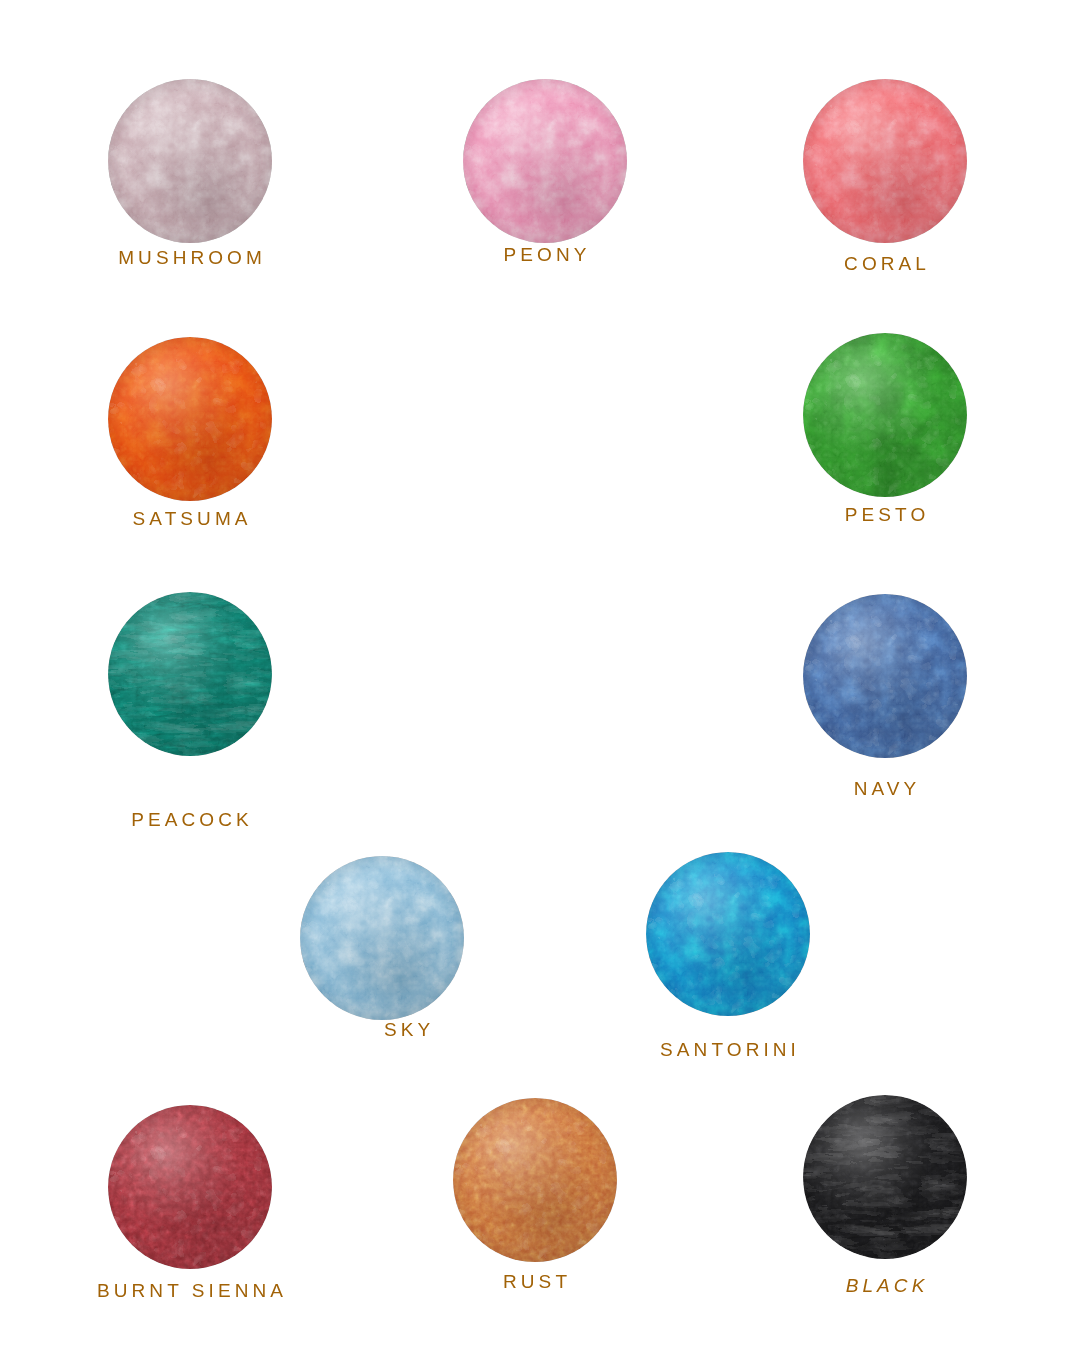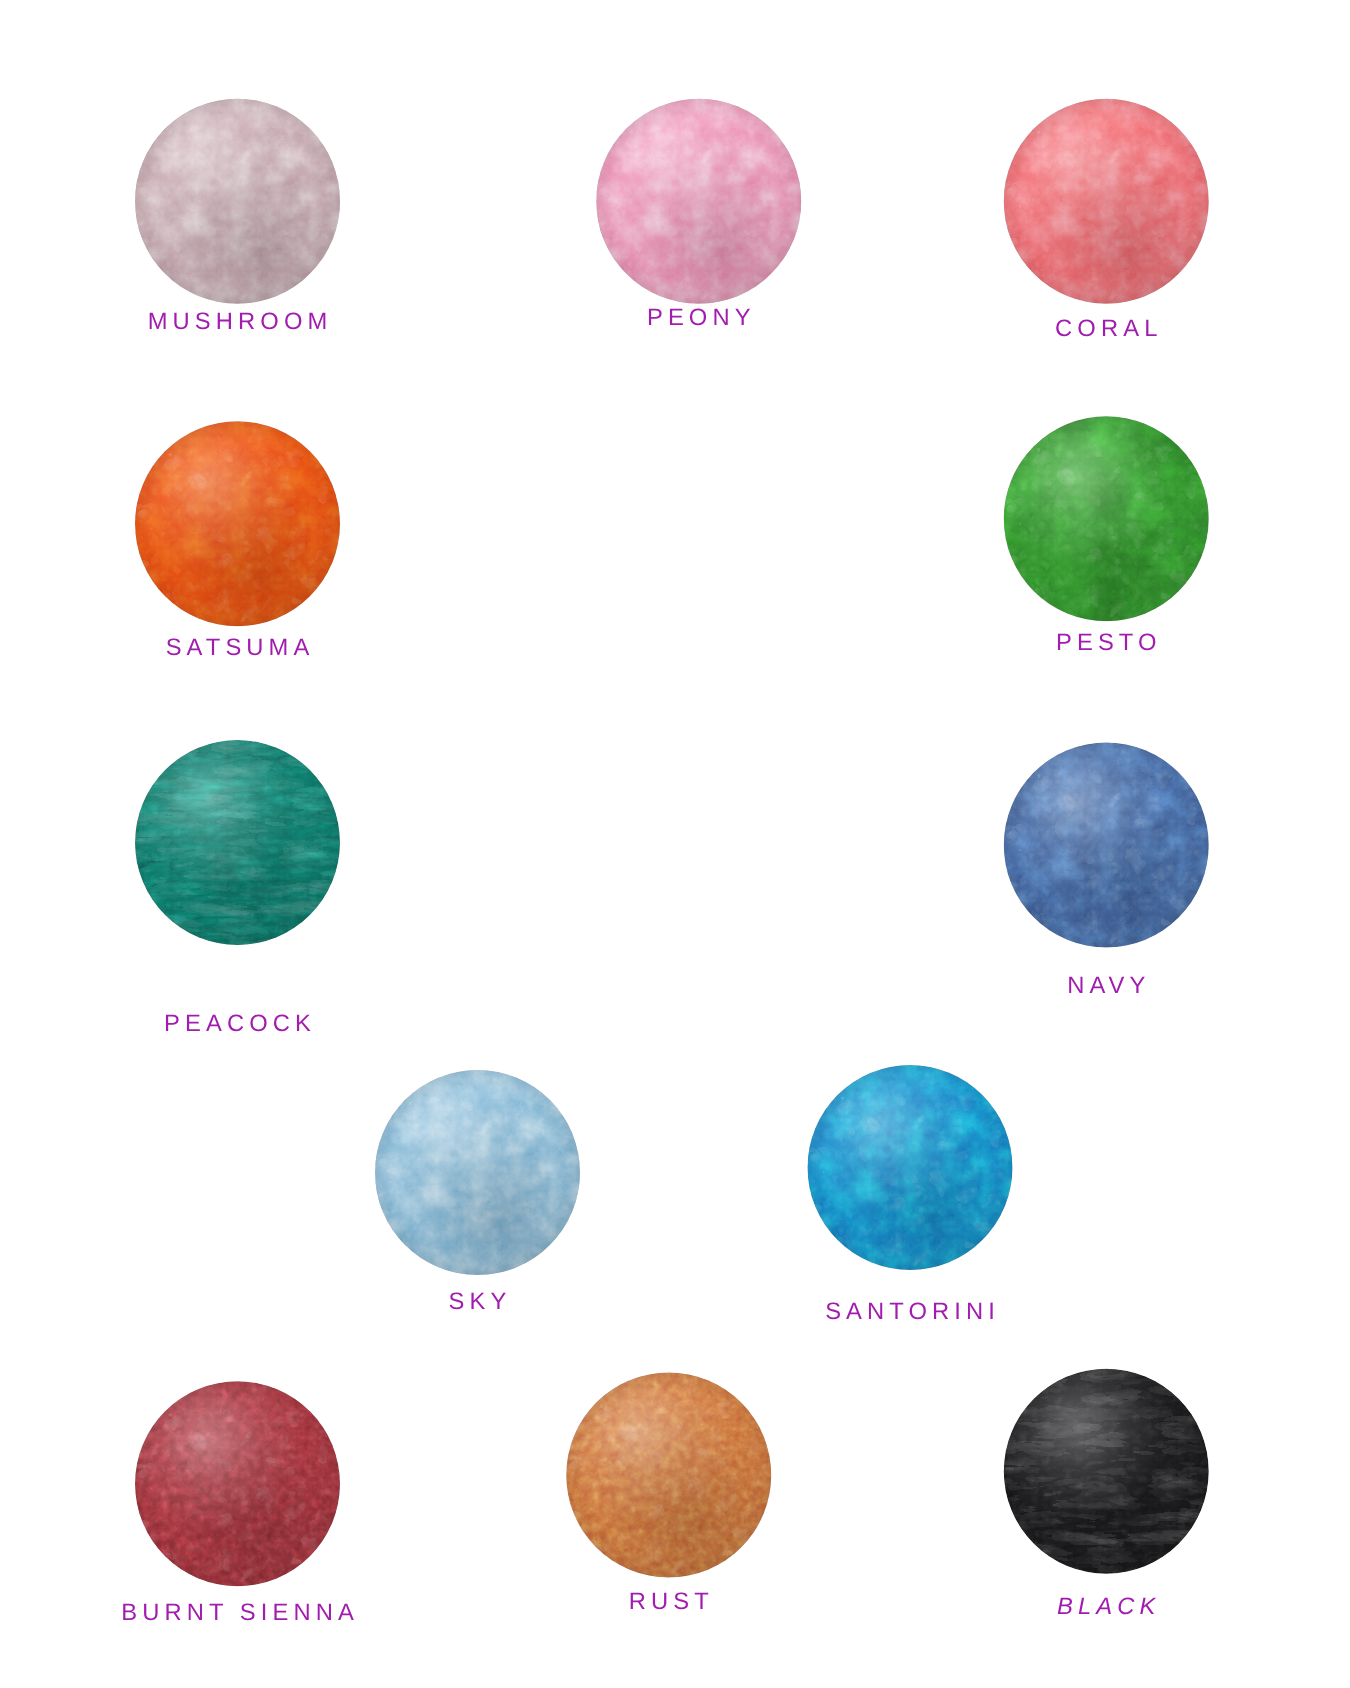--- a/index.html
+++ b/index.html
@@ -72,21 +72,21 @@
     position:absolute;inset:0;
     border-radius:50%;
     box-shadow:inset 0 0 18px 2px rgba(0,0,0,.12);
   }
 
   .swatch-label{
     position:absolute;
     left:50%;
     transform:translateX(-50%);
     white-space:nowrap;
-    color:#a21caf;
+    color:#a16207;
     font-size:19px;
     font-weight:400;
     letter-spacing:.215em;
     text-indent:.215em;
     line-height:1;
     text-transform:uppercase;
   }
 
   svg.defs-only{position:absolute;width:0;height:0;overflow:hidden;}
 </style>
@@ -159,21 +159,21 @@
             <svg width="164" height="164" style="display: block;">
               <rect width="164" height="164" filter="url(#tex-ridge)"></rect>
             </svg>
           </div>
           <div class="shade"></div>
           <div class="edge"></div>
         </div>
       </div>
       <div class="swatch-label" style="top: 169px;">MUSHROOM</div>
     </div>
-    <div class="swatch-cell" style="left: 477px; top: 79px; width: 164px; height: 206px;">
+    <div class="swatch-cell" style="left: 463px; top: 79px; width: 164px; height: 206px;">
       <div class="disc-wrap">
         <div class="disc" style="width: 164px; height: 164px;">
           <div class="base" style="background: rgb(239, 140, 179);"></div>
           <div class="grain">
             <svg width="197" height="197" style="display: block;">
               <rect width="197" height="197" filter="url(#tex-pebble)"></rect>
             </svg>
           </div>
           <div class="grain2">
             <svg width="197" height="197" style="display: block;">
@@ -332,21 +332,21 @@
           </div>
           <div class="ridges">
             <svg width="164" height="164" style="display: block;">
               <rect width="164" height="164" filter="url(#tex-ridge)"></rect>
             </svg>
           </div>
           <div class="shade"></div>
           <div class="edge"></div>
         </div>
       </div>
-      <div class="swatch-label" style="top: 176px;">SKY</div>
+      <div class="swatch-label" style="top: 164px; margin-left: 25px;">SKY</div>
     </div>
     <div class="swatch-cell" style="left: 646px; top: 852px; width: 164px; height: 232px;">
       <div class="disc-wrap">
         <div class="disc" style="width: 164px; height: 164px;">
           <div class="base" style="background: rgb(21, 128, 200);"></div>
           <div class="grain">
             <svg width="197" height="197" style="display: block;">
               <rect width="197" height="197" filter="url(#tex-pebble)"></rect>
             </svg>
           </div>

